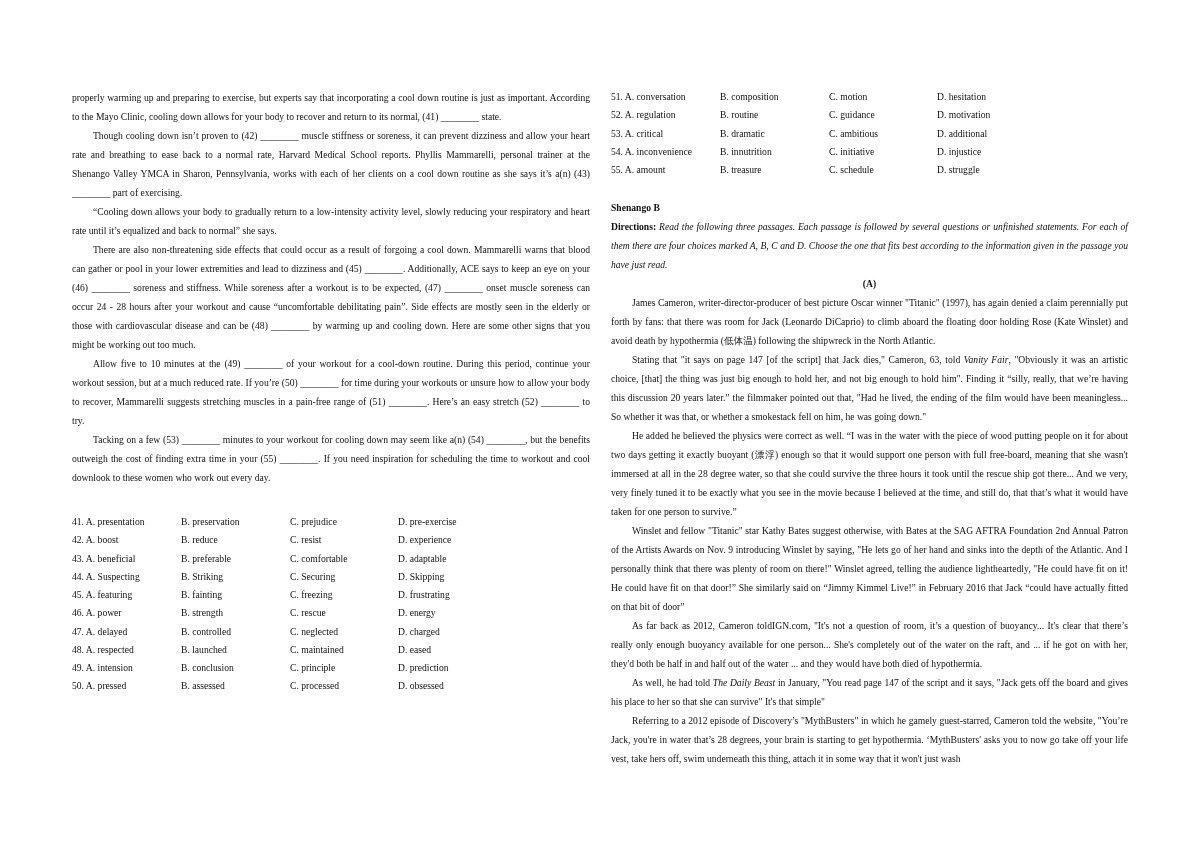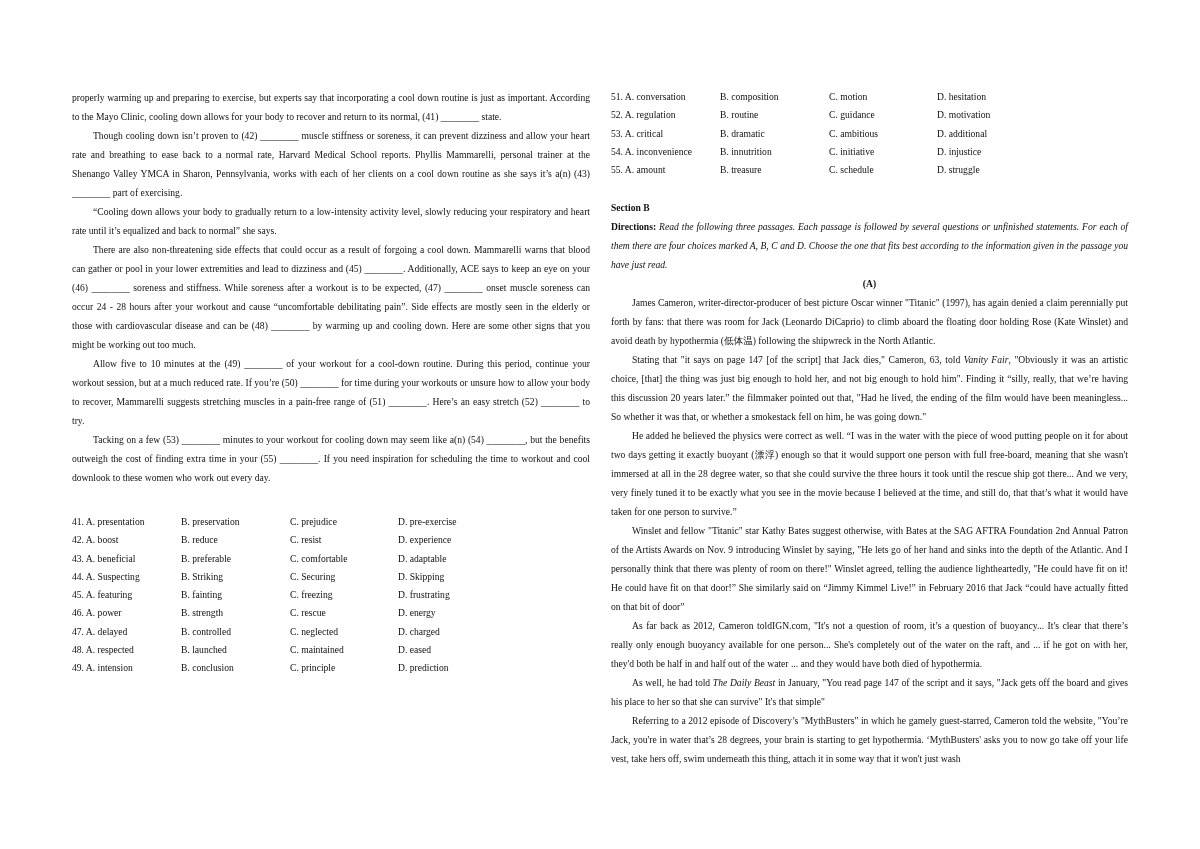--- a/index.html
+++ b/index.html
@@ -86,20 +86,26 @@
           <td class="c2">B. launched</td>
           <td class="c3">C. maintained</td>
           <td>D. eased</td>
         </tr>
       <tr>
           <td class="c1">49. A. intension</td>
           <td class="c2">B. conclusion</td>
           <td class="c3">C. principle</td>
           <td>D. prediction</td>
         </tr>
+      <tr>
+          <td class="c1">50. A. pressed</td>
+          <td class="c2">B. assessed</td>
+          <td class="c3">C. processed</td>
+          <td>D. obsessed</td>
+        </tr>
     </tbody>
   </table>
 </div>
 
 <div class="col" id="right-col">
   <table class="opts" id="right-opts">
     <tbody>
       <tr>
           <td class="c1">51. A. conversation</td>
           <td class="c2">B. composition</td>
@@ -126,21 +132,21 @@
         </tr>
       <tr>
           <td class="c1">55. A. amount</td>
           <td class="c2">B. treasure</td>
           <td class="c3">C. schedule</td>
           <td>D. struggle</td>
         </tr>
     </tbody>
   </table>
 
-  <p class="sec-title">Section B</p>
+  <p class="sec-title">Shenango B</p>
   <p><span class="dir-label">Directions:</span><span class="dir-text"> Read the following three passages. Each passage is followed by several questions or unfinished statements. For each of them there are four choices marked A, B, C and D. Choose the one that fits best according to the information given in the passage you have just read.</span></p>
   <p class="passage-label">(A)</p>
 
   <p class="indent">James Cameron, writer-director-producer of best picture Oscar winner "Titanic" (1997), has again denied a claim perennially put forth by fans: that there was room for Jack (Leonardo DiCaprio) to climb aboard the floating door holding Rose (Kate Winslet) and avoid death by hypothermia (低体温) following the shipwreck in the North Atlantic.</p>
   <p class="indent"><span>Stating that "it says on page 147 [of the script] that Jack dies," Cameron, 63, told </span><em>Vanity Fair</em><span>, "Obviously it was an artistic choice, [that] the thing was just big enough to hold her, and not big enough to hold him". Finding it “silly, really, that we’re having this discussion 20 years later.” the filmmaker pointed out that, "Had he lived, the ending of the film would have been meaningless... So whether it was that, or whether a smokestack fell on him, he was going down."</span></p>
   <p class="indent">He added he believed the physics were correct as well. “I was in the water with the piece of wood putting people on it for about two days getting it exactly buoyant (漂浮) enough so that it would support one person with full free-board, meaning that she wasn't immersed at all in the 28 degree water, so that she could survive the three hours it took until the rescue ship got there... And we very, very finely tuned it to be exactly what you see in the movie because I believed at the time, and still do, that that’s what it would have taken for one person to survive.”</p>
   <p class="indent">Winslet and fellow "Titanic" star Kathy Bates suggest otherwise, with Bates at the SAG AFTRA Foundation 2nd Annual Patron of the Artists Awards on Nov. 9 introducing Winslet by saying, "He lets go of her hand and sinks into the depth of the Atlantic. And I personally think that there was plenty of room on there!" Winslet agreed, telling the audience lightheartedly, "He could have fit on it! He could have fit on that door!” She similarly said on “Jimmy Kimmel Live!” in February 2016 that Jack “could have actually fitted on that bit of door”</p>
   <p class="indent">As far back as 2012, Cameron toldIGN.com, "It's not a question of room, it’s a question of buoyancy... It's clear that there’s really only enough buoyancy available for one person... She's completely out of the water on the raft, and ... if he got on with her, they'd both be half in and half out of the water ... and they would have both died of hypothermia.</p>
   <p class="indent"><span>As well, he had told </span><em>The Daily Beast</em><span> in January, "You read page 147 of the script and it says, "Jack gets off the board and gives his place to her so that she can survive" It's that simple"</span></p>
   <p class="indent">Referring to a 2012 episode of Discovery’s "MythBusters" in which he gamely guest-starred, Cameron told the website, "You’re Jack, you're in water that’s 28 degrees, your brain is starting to get hypothermia. ‘MythBusters' asks you to now go take off your life vest, take hers off, swim underneath this thing, attach it in some way that it won't just wash</p>

